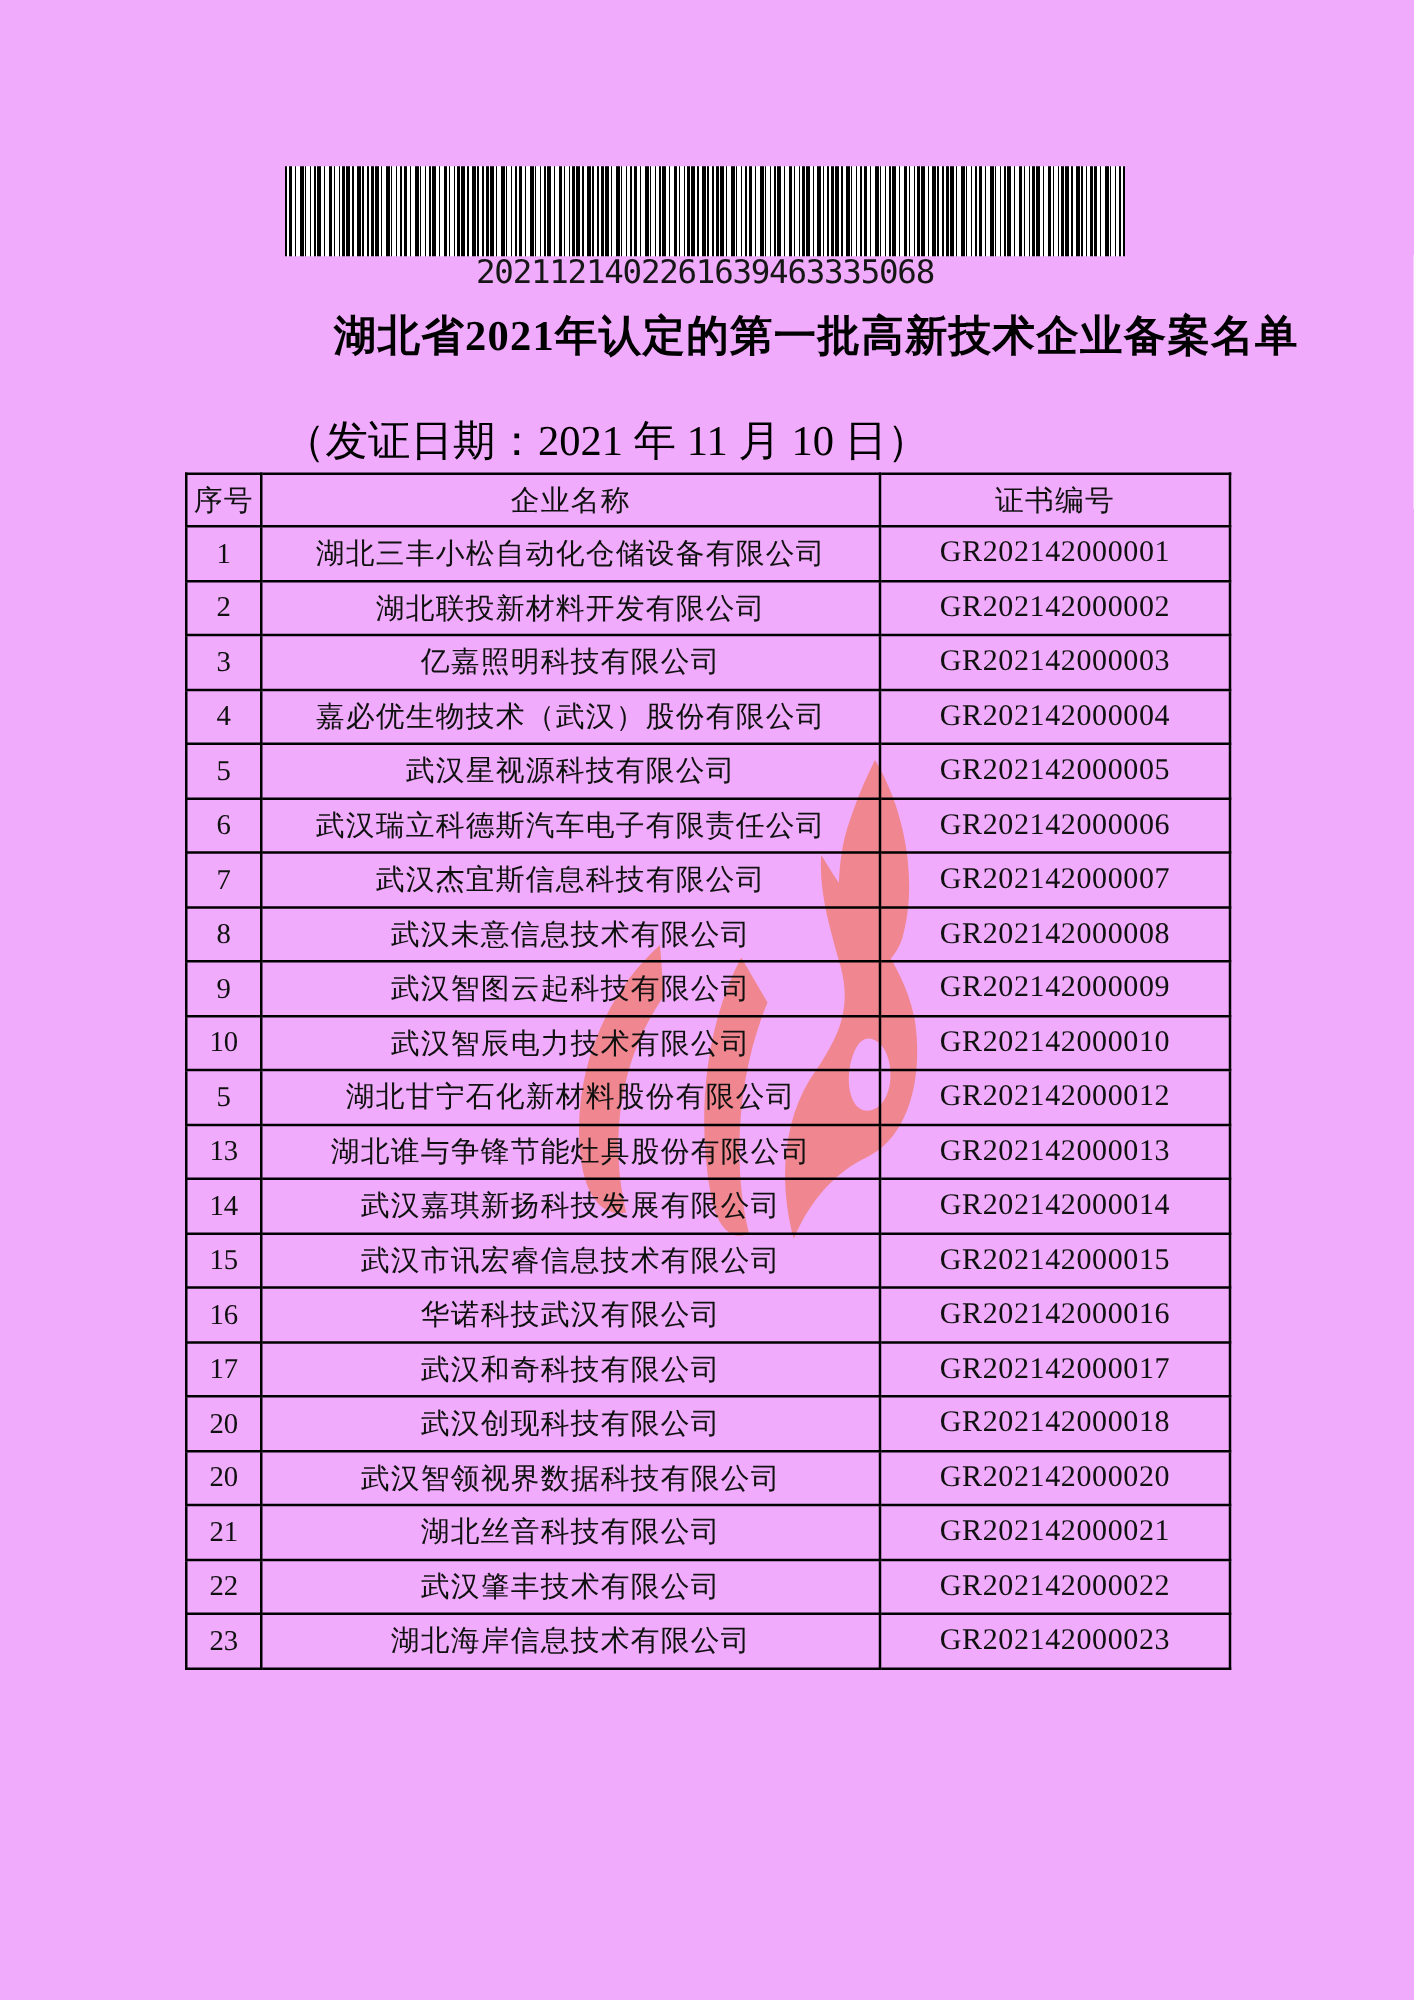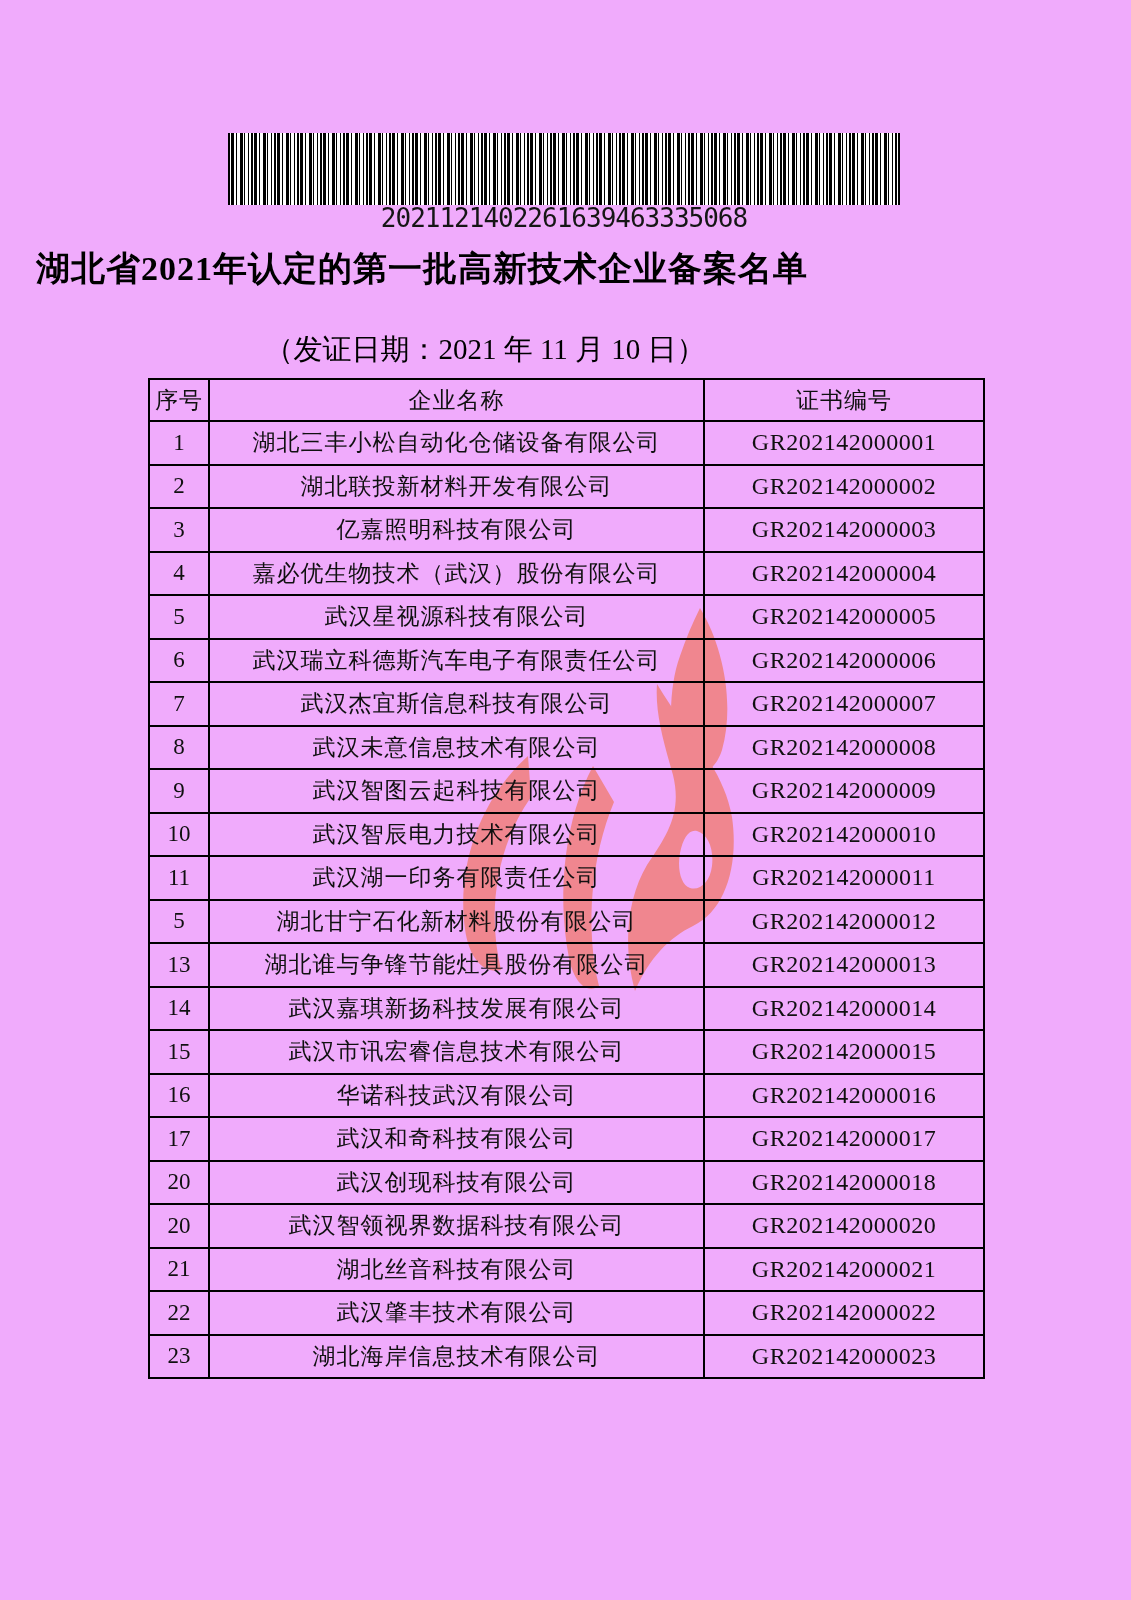--- a/index.html
+++ b/index.html
@@ -28,30 +28,29 @@
     width:672px;
     text-align:center;
     font-family:"DejaVu Sans Mono","Liberation Sans",monospace;
     font-size:26px;
     letter-spacing:-1px;
     color:#161616;
   }
   
   .doc-title{
     position:absolute;left:0;top:246px;width:1039px;
-    text-align:left;
+    text-align:right;
     font-size:34px;font-weight:700;
     letter-spacing:1px;
     color:#000;
-    padding-left:36px;
   }
   .issue-date{
     position:absolute;left:0;top:330px;width:970px;
     text-align:center;
-    font-size:29px;
+    font-size:34px;
     color:#000;
   }
   
   .watermark{
     position:absolute;left:435px;top:598px;width:305px;height:400px;
     z-index:0;
   }
   
   table.companies{
     position:absolute;left:148px;top:378px;
@@ -201,25 +200,20 @@
           <td class="cell-name">武汉智图云起科技有限公司</td>
           <td class="cell-cert">GR202142000009</td>
         </tr>
 
         <tr>
           <td class="cell-no">10</td>
           <td class="cell-name">武汉智辰电力技术有限公司</td>
           <td class="cell-cert">GR202142000010</td>
         </tr>
 
-        <tr>
-          <td class="cell-no">11</td>
-          <td class="cell-name">武汉湖一印务有限责任公司</td>
-          <td class="cell-cert">GR202142000011</td>
-        </tr>
 
         <tr>
           <td class="cell-no">5</td>
           <td class="cell-name">湖北甘宁石化新材料股份有限公司</td>
           <td class="cell-cert">GR202142000012</td>
         </tr>
 
         <tr>
           <td class="cell-no">13</td>
           <td class="cell-name">湖北谁与争锋节能灶具股份有限公司</td>

